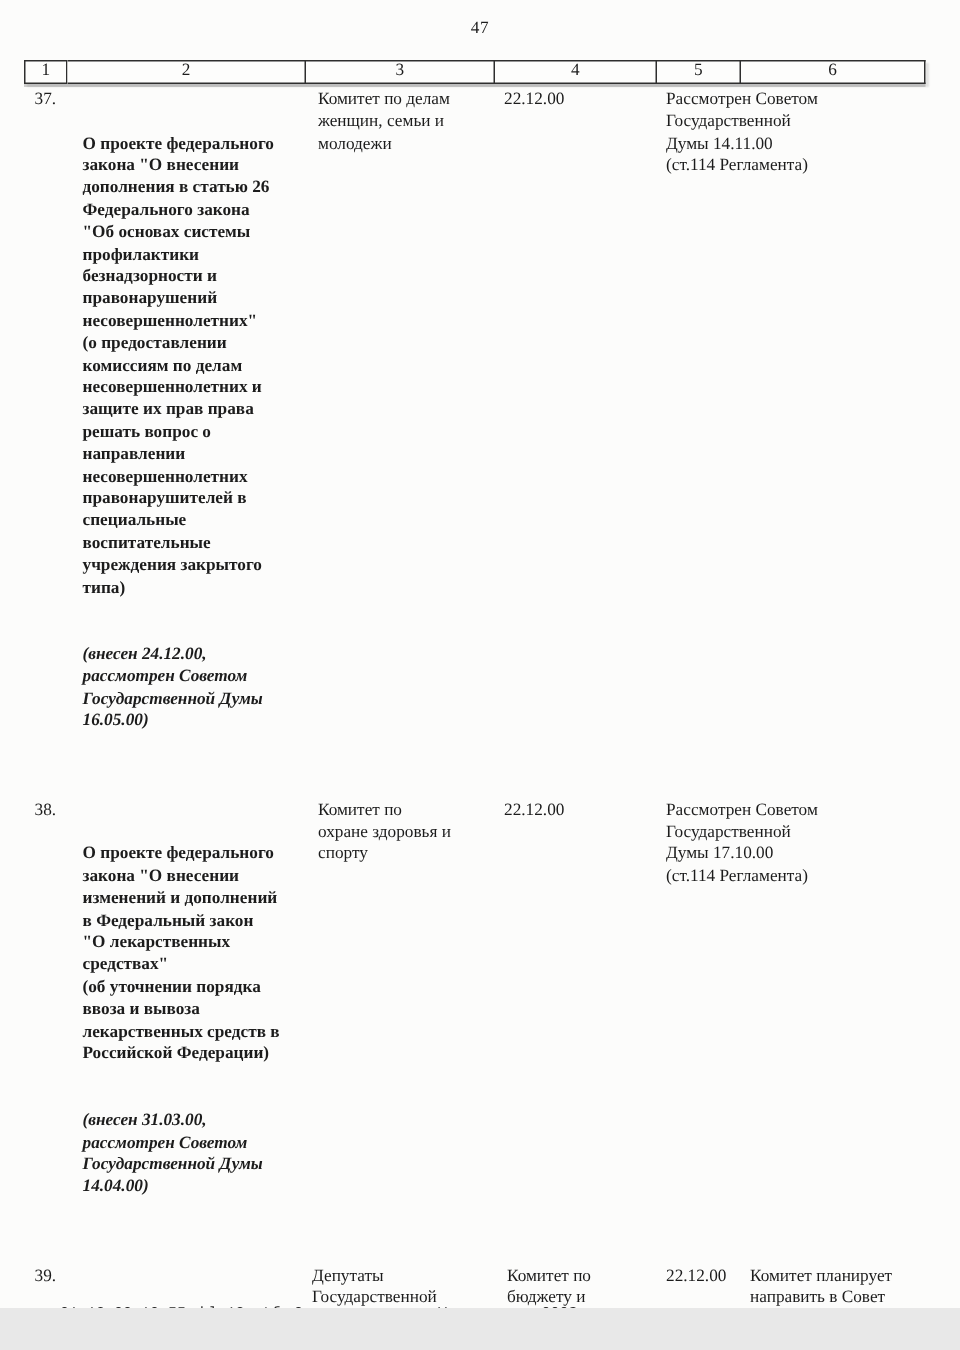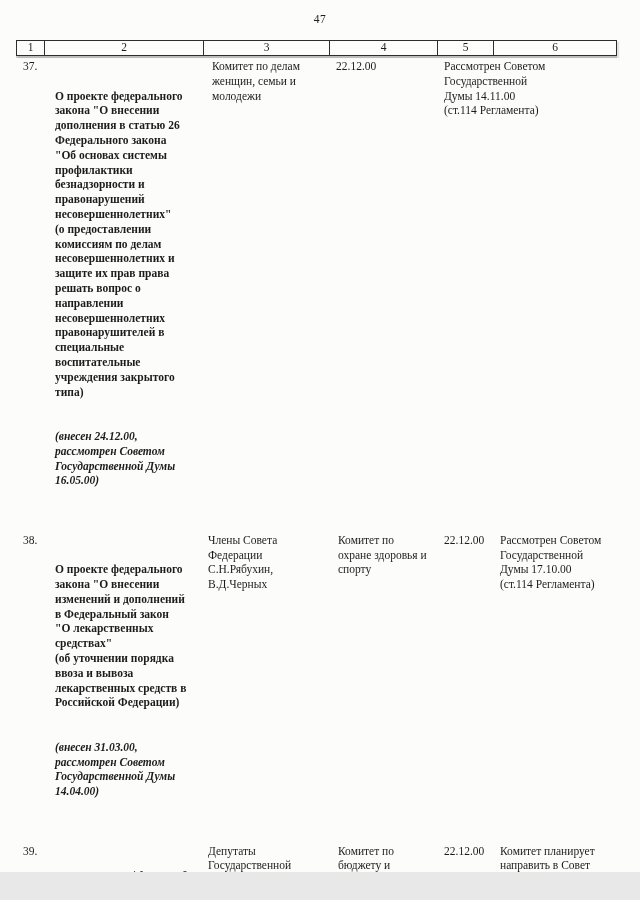--- a/index.html
+++ b/index.html
@@ -114,24 +114,20 @@
 средствах"
 (об уточнении порядка
 ввоза и вывоза
 лекарственных средств в
 Российской Федерации)</div>
         <div class="note">(внесен 31.03.00,
 рассмотрен Советом
 Государственной Думы
 14.04.00)</div>
       </div>
-      <div class="cell c3">Члены Совета
-Федерации
-С.Н.Рябухин,
-В.Д.Черных</div>
       <div class="cell c4">Комитет по
 охране здоровья и
 спорту</div>
       <div class="cell c5">22.12.00</div>
       <div class="cell c6">Рассмотрен Советом
 Государственной
 Думы 17.10.00
 (ст.114 Регламента)</div>
     </div>
 

